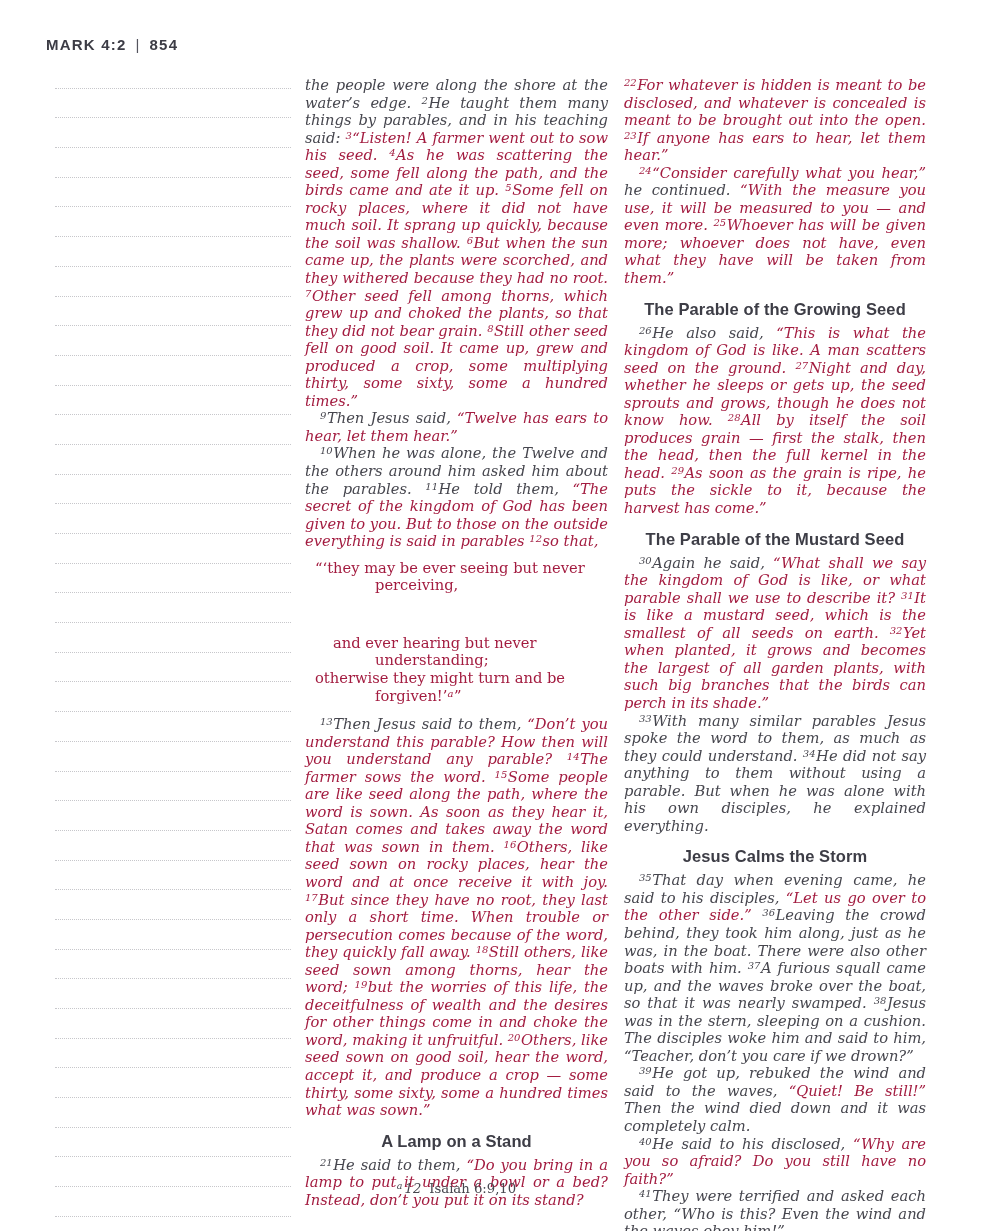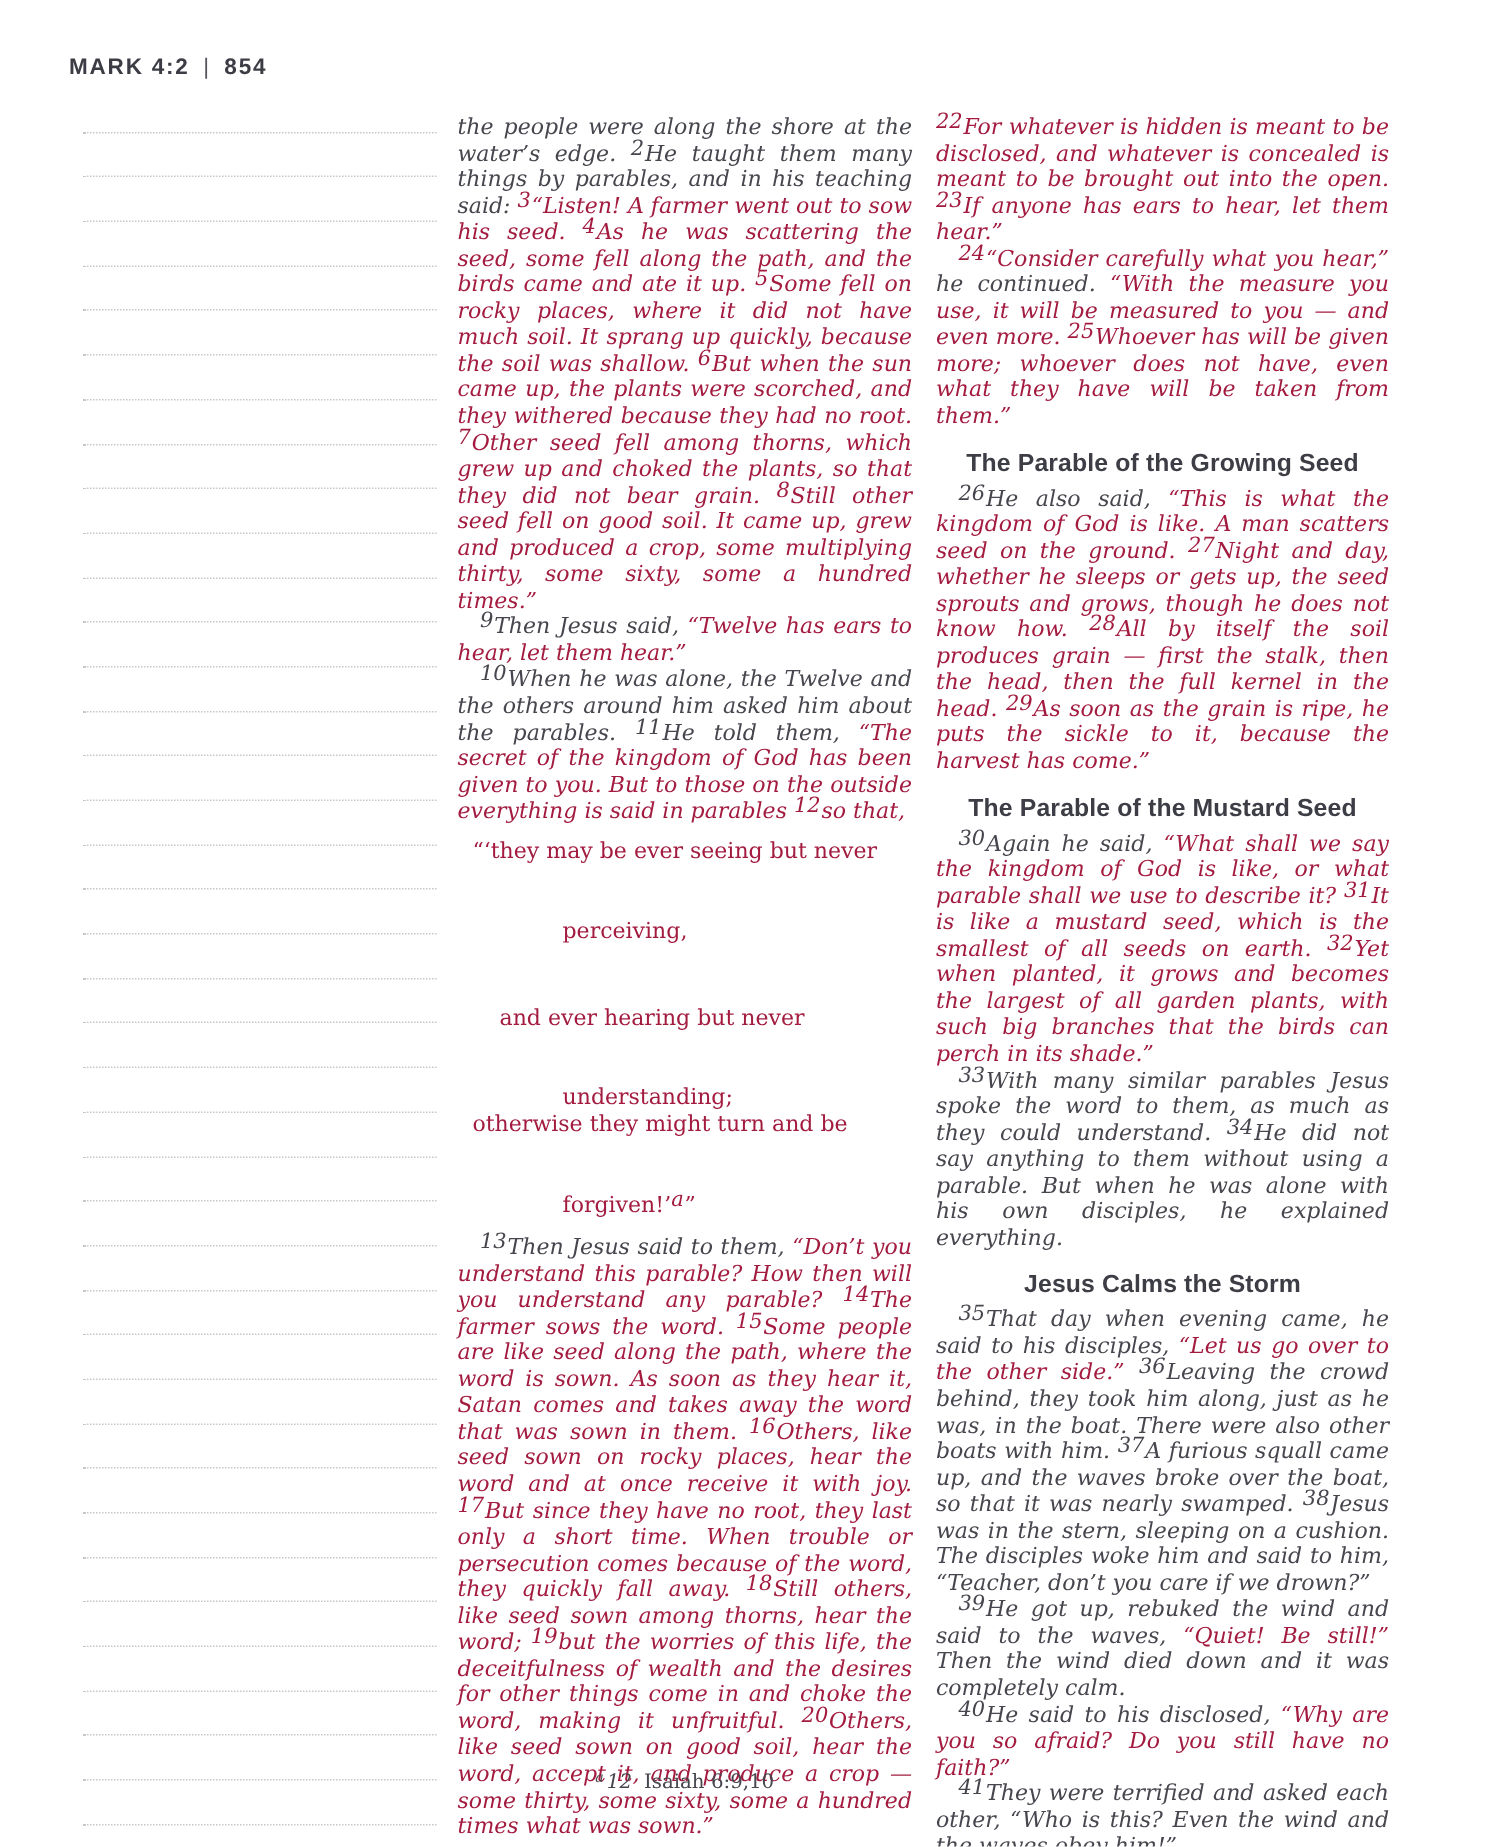--- a/index.html
+++ b/index.html
@@ -28,27 +28,27 @@
   #col-right{left:624px;width:302px;}
   .col p.para{margin:0;text-indent:15px;font-style:italic;}
   .col p.noind{text-indent:0;}
   .col h2{
     font-family:"Liberation Sans",sans-serif;font-weight:700;
     font-size:16.5px;line-height:19px;color:#3d3d46;
     margin:13px 0 5px 0;text-align:center;letter-spacing:.1px;
   }
   .ink{color:#46464e;}
   .red{color:#a31c40;}
-  .sup{font-size:14px;vertical-align:4px;line-height:0;margin-right:.5px;}
+  .sup{font-size:10px;vertical-align:4px;line-height:0;margin-right:.5px;}
   .it{font-style:italic;}
   .poem{margin:9px 0 11px 0;text-align:left;}
   .pline{margin:0;}
   .ind1{padding-left:10px;}
   .ind2{padding-left:28px;margin-top:40px;}
-  .indc{padding-left:70px;margin-top:36px;}
+  .indc{padding-left:70px;}
   
   .footnote{
     position:absolute;left:305px;top:1160px;width:303px;
     font-size:13.2px;color:#46464e;text-align:center;margin-top:20px;
   }
   .footnote .fm{font-size:9.5px;vertical-align:4px;}
   .footnote .fv{margin-left:2px;margin-right:8px;}
 </style>
 </head>
 <body>

